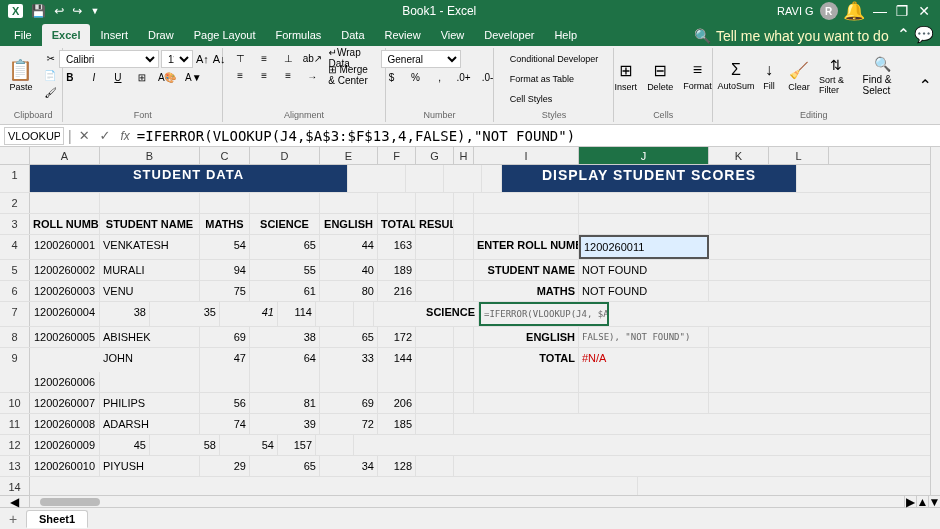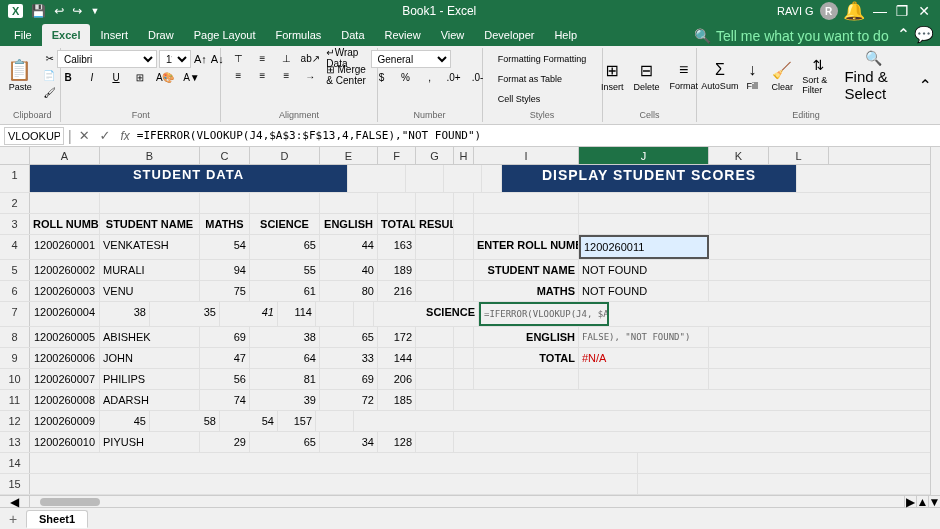--- a/index.html
+++ b/index.html
@@ -132,21 +132,21 @@
       padding: 0 3px;
       text-align: center;
     }
     .formula-bar-sep { color: #999; font-size: 14px; }
     .formula-check { cursor: pointer; color: #666; font-size: 13px; padding: 0 3px; }
     .formula-fx { color: #666; font-size: 12px; font-style: italic; padding: 0 3px; cursor: pointer; }
     .formula-input {
       flex: 1;
       border: none;
       outline: none;
-      font-size: 11px;
+      font-size: 14px;
       font-family: 'Consolas', monospace;
     }
 
     
     .col-headers {
       display: flex;
       background: #f0f0f0;
       border-bottom: 1px solid #ccc;
       height: 18px;
       font-size: 11px;
@@ -305,21 +305,21 @@
   <div class="ribbon-tab">Insert</div>
   <div class="ribbon-tab">Draw</div>
   <div class="ribbon-tab">Page Layout</div>
   <div class="ribbon-tab">Formulas</div>
   <div class="ribbon-tab">Data</div>
   <div class="ribbon-tab">Review</div>
   <div class="ribbon-tab">View</div>
   <div class="ribbon-tab">Developer</div>
   <div class="ribbon-tab">Help</div>
   <div style="flex:1;"></div>
-  <div style="color:#86efac;font-size:14px;cursor:pointer;padding:2px 6px;">🔍 Tell me what you want to do</div>
+  <div style="color:#fef9c3;font-size:14px;cursor:pointer;padding:2px 6px;">🔍 Tell me what you want to do</div>
   <div style="color:white;font-size:16px;cursor:pointer;padding:2px;">⌃</div>
   <div style="color:white;font-size:16px;cursor:pointer;padding:2px;">💬</div>
 </div>
 
 <div class="ribbon">
 
   <div class="ribbon-group">
     <div class="ribbon-group-content">
       <div class="ribbon-btn">
         <span class="ribbon-btn-icon">📋</span>
@@ -397,21 +397,21 @@
           <span class="ribbon-btn-small">.0+</span>
           <span class="ribbon-btn-small">.0-</span>
         </div>
       </div>
     </div>
     <span class="ribbon-group-label">Number</span>
   </div>
 
   <div class="ribbon-group" style="min-width:120px;">
     <div class="ribbon-group-content" style="flex-direction:column;gap:2px;">
-      <div class="ribbon-btn-small" style="font-size:9px;width:100%;justify-content:flex-start;height:18px;">Formatting Formatting</div>
+      <div class="ribbon-btn-small" style="font-size:9px;width:100%;justify-content:flex-start;height:18px;">Conditional Developer</div>
       <div class="ribbon-btn-small" style="font-size:9px;width:100%;justify-content:flex-start;height:18px;">Format as Table</div>
       <div class="ribbon-btn-small" style="font-size:9px;width:100%;justify-content:flex-start;height:18px;">Cell Styles</div>
     </div>
     <span class="ribbon-group-label">Styles</span>
   </div>
 
   <div class="ribbon-group" style="min-width:90px;">
     <div class="ribbon-group-content">
       <div class="ribbon-btn" style="height:52px;">
         <span style="font-size:16px;">⊞</span>
@@ -442,21 +442,21 @@
       <div class="ribbon-btn" style="height:52px;">
         <span style="font-size:16px;">🧹</span>
         <span style="font-size:9px;">Clear</span>
       </div>
       <div class="ribbon-btn" style="height:52px;">
         <span style="font-size:14px;">⇅</span>
         <span style="font-size:9px;">Sort &amp; Filter</span>
       </div>
       <div class="ribbon-btn" style="height:52px;">
         <span style="font-size:14px;">🔍</span>
-        <span style="font-size:15px;">Find &amp; Select</span>
+        <span style="font-size:10px;">Find &amp; Select</span>
       </div>
     </div>
     <span class="ribbon-group-label">Editing</span>
   </div>
 
   <div style="flex:1;"></div>
   <div style="font-size:16px;cursor:pointer;padding:4px;align-self:center;">⌃</div>
 </div>
 
 <div class="formula-bar">
@@ -592,21 +592,21 @@
           <div class="cell right" style="width:58px;">65</div>
           <div class="cell right" style="width:38px;">172</div>
           <div class="cell" style="width:38px;"></div>
           <div class="cell" style="width:20px;"></div>
           <div class="cell bold right" style="width:105px;">ENGLISH</div>
           <div class="cell" style="width:130px;font-size:9px;color:#666;font-family:Consolas,monospace;">FALSE), "NOT FOUND")</div>
         </div>
 
         <div class="grid-row">
           <div class="row-header">9</div>
-          <div class="cell center" style="width:70px;">1200260006</div>
+          <div class="cell center" style="width:70px;margin-top:24px;">1200260006</div>
           <div class="cell" style="width:100px;">JOHN</div>
           <div class="cell right" style="width:50px;">47</div>
           <div class="cell right" style="width:70px;">64</div>
           <div class="cell right" style="width:58px;">33</div>
           <div class="cell right" style="width:38px;">144</div>
           <div class="cell" style="width:38px;"></div>
           <div class="cell" style="width:20px;"></div>
           <div class="cell bold right" style="width:105px;">TOTAL</div>
           <div class="cell lookup-result-error" style="width:130px;">#N/A</div>
         </div>

